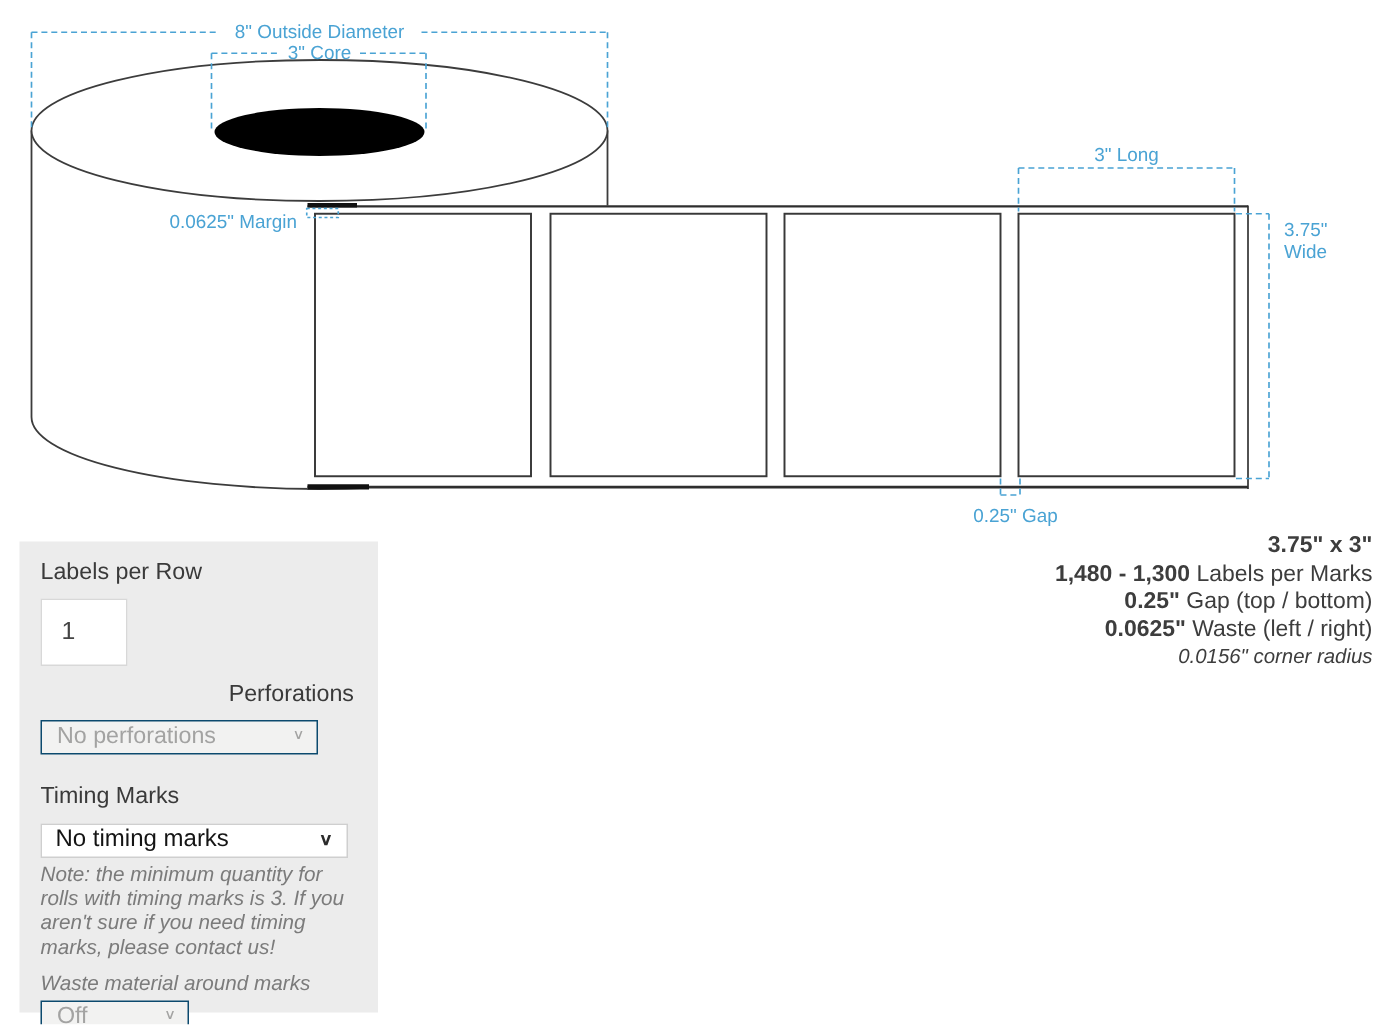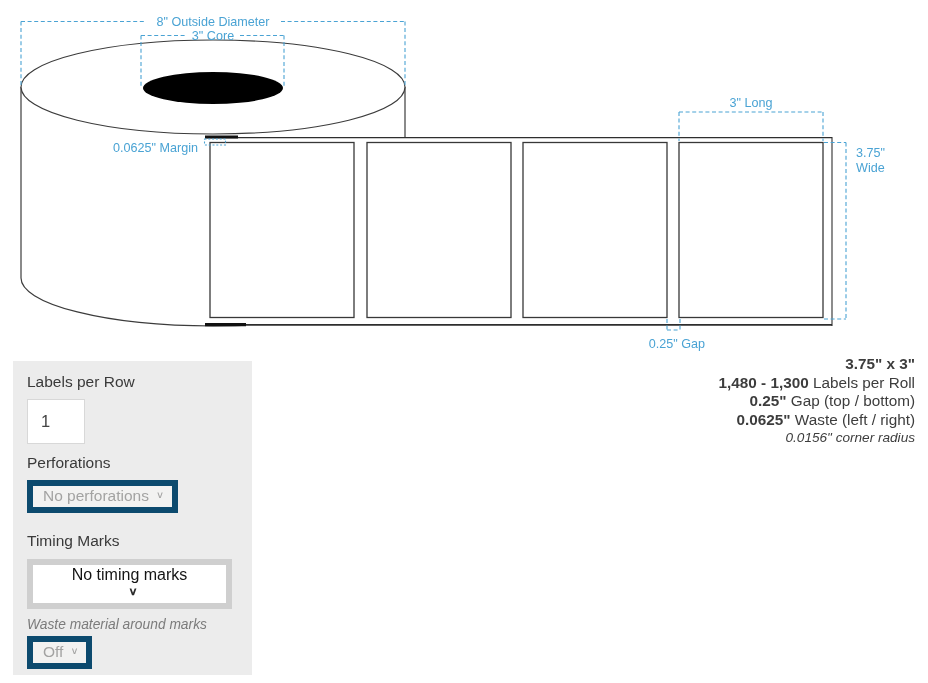--- a/index.html
+++ b/index.html
@@ -45,57 +45,57 @@
     background: #ffffff;
     font-family: "Liberation Sans", sans-serif;
     font-size: 16.5px;
     color: #444444;
     padding-left: 13px;
     outline: none;
   }
   .fake-select {
     display: inline-flex;
     align-items: center;
-    border: 6px solid #0c4a6e;
+    border: 1px solid #0c4a6e;
     background: #f2f2f1;
     color: #a3a3a2;
     font-size: 15.5px;
     line-height: 17px;
     padding: 1px 8px 3px 10px;
     cursor: default;
     white-space: nowrap;
+    gap: 44px;
   }
   .fake-select .chev {
     font-size: 11px;
     margin-left: 7px;
     transform: scaleY(0.85);
   }
   .select-wide {
     width: 205px;
     justify-content: space-between;
     background: #ffffff;
     border-color: #cfcfcf;
     color: #141414;
     font-size: 16px;
     padding: 1px 9px 3px 9px;
-    flex-direction: column;
   }
   .select-wide .chev { color: #2b2b2b; font-weight: bold; font-size: 13px; }
   .note-text {
     margin-top: 3px;
     width: 216px;
     font-style: italic;
     font-size: 13.8px;
     line-height: 16.2px;
     color: #7b7b7b;
   }
   .mt2 { margin-top: 18px; }
   .mt3 { margin-top: 3px; }
   .mt8 { margin-top: 8px; }
-  .mt9 { margin-top: 9px; }
+  .mt9 { margin-top: 9px; text-align: right; }
 
   
   .specs {
     position: absolute;
     right: 13px; top: 355px;
     text-align: right;
     color: #3d3d3d;
     font-size: 15.3px;
     line-height: 18.6px;
   }
@@ -175,29 +175,30 @@
       <span>No perforations</span>
       <span class="chev">∨</span>
     </div>
 
     <div class="field-label mt2">Timing Marks</div>
     <div class="fake-select select-wide mt9">
       <span>No timing marks</span>
       <span class="chev">∨</span>
     </div>
 
+    <div class="note-text">Note: the minimum quantity for rolls with timing marks is 3. If you aren't sure if you need timing marks, please contact us!</div>
 
     <div class="note-text mt8">Waste material around marks</div>
     <div class="fake-select mt3">
       <span>Off</span>
       <span class="chev">∨</span>
     </div>
   </div>
 
   <div class="specs">
     <div class="b">3.75" x 3"</div>
-    <div><span class="b">1,480 - 1,300</span><span> Labels per Roll</span></div>
+    <div><span class="b">1,480 - 1,300</span><span> Labels per Marks</span></div>
     <div><span class="b">0.25"</span><span> Gap (top / bottom)</span></div>
     <div><span class="b">0.0625"</span><span> Waste (left / right)</span></div>
     <div class="corner">0.0156" corner radius</div>
   </div>
 
 </div>
 
 </body></html>

